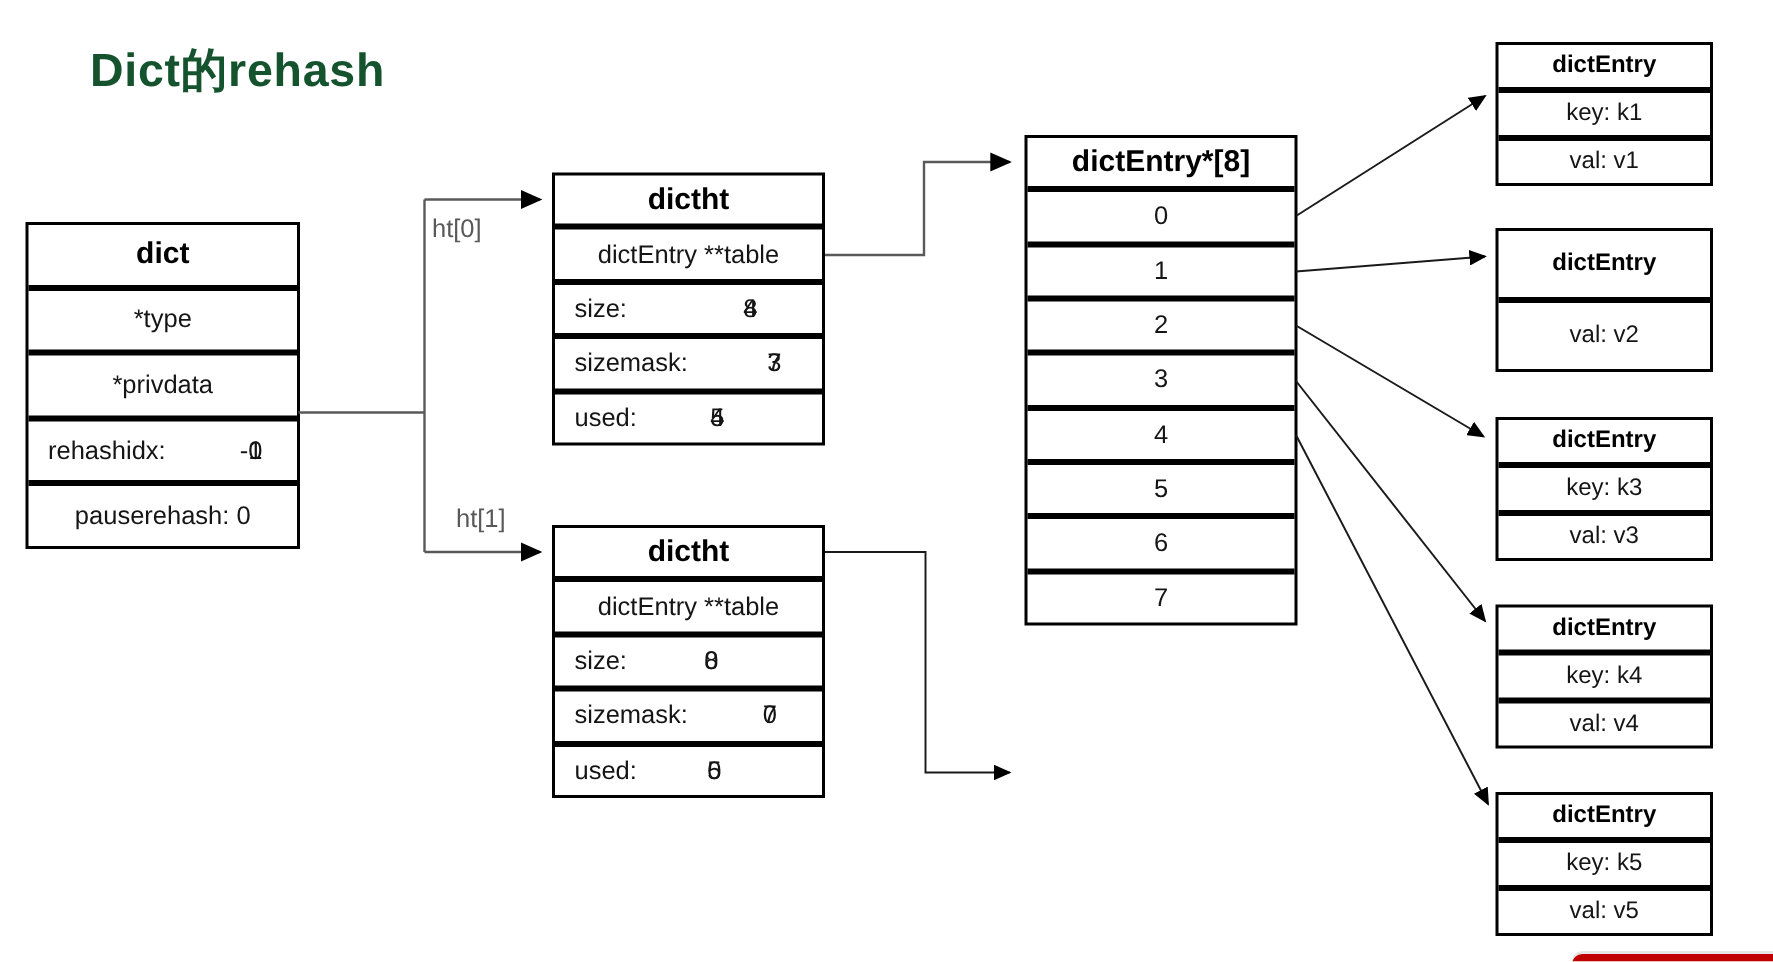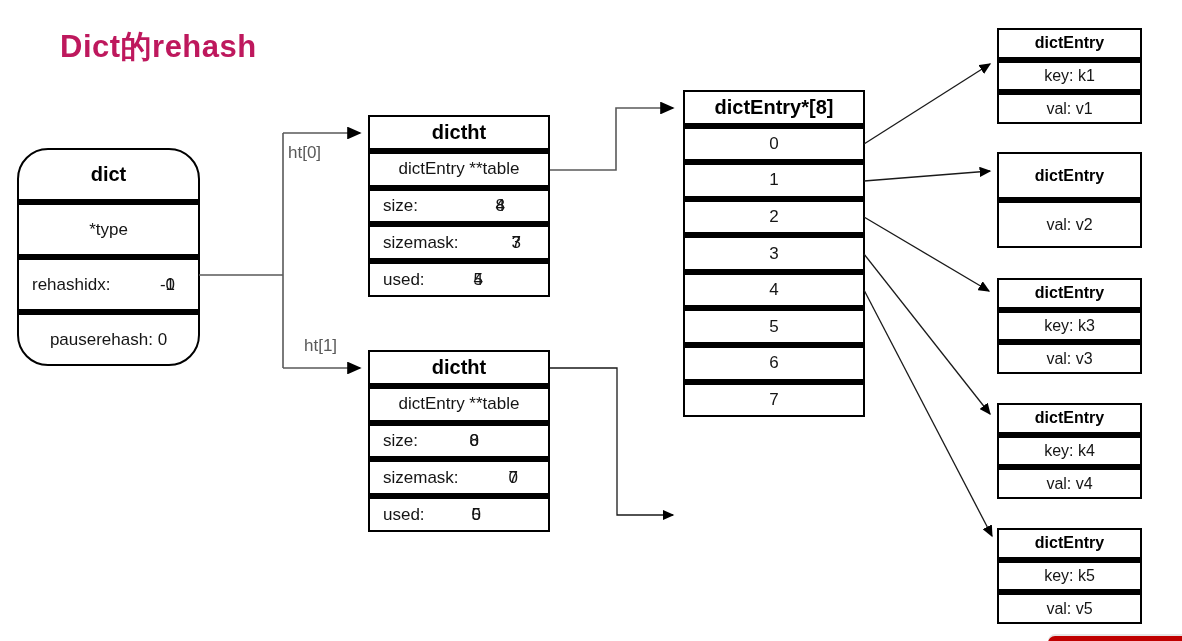--- a/index.html
+++ b/index.html
@@ -1,51 +1,52 @@
 <!DOCTYPE html>
 <html><head>
 <meta charset="utf-8">
 <style>
   html,body{margin:0;padding:0;background:#fff;}
   .stage{position:relative;width:1182px;height:641px;background:#fff;overflow:hidden;
          font-family:"Liberation Sans","DejaVu Sans",sans-serif;}
-  .title{position:absolute;left:60px;top:26px;font-size:31px;font-weight:700;color:#be185d;letter-spacing:0.5px;}
+  .title{position:absolute;left:60px;top:26px;font-size:31px;font-weight:700;color:#14532d;letter-spacing:0.5px;}
   .box{position:absolute;border:2px solid #000;background:#fff;display:flex;flex-direction:column;box-sizing:border-box;}
   .box .r{flex:1;display:flex;align-items:center;justify-content:center;font-size:17px;color:#151515;
-          border-top:6px solid #000000;position:relative;}
+          border-top:4px solid #000000;position:relative;}
   .box .r:first-child{border-top:none;}
   .box .hd{font-weight:700;font-size:20px;color:#000;}
   .r.left{justify-content:flex-start;padding-left:13px;}
   .ov{position:absolute;top:50%;transform:translateY(-50%);width:42px;height:20px;line-height:20px;
       text-align:right;font-size:17px;color:#151515;}
   .ov .b{position:absolute;right:0;top:0;}
   .htlabel{position:absolute;font-size:17px;color:#595959;}
   .connector-layer{position:absolute;left:0;top:0;width:1182px;height:641px;pointer-events:none;}
   .accent{position:absolute;left:1048px;top:636px;width:140px;height:14px;border-radius:7px;
           background:#C00000;box-shadow:0 -2px 0 #e6e6e6;}
   
-  #dictBox{left:17px;top:148px;width:183px;height:218px;border-radius:31px;}
+  #dictBox{left:17px;top:148px;width:183px;height:218px;}
   #dicthtTop{left:368px;top:115px;width:182px;height:182px;}
   #dicthtBottom{left:368px;top:350px;width:182px;height:182px;}
   #bucketArray{left:683px;top:90px;width:182px;height:327px;}
   #nullBox{left:683px;top:497px;width:182px;height:38px;}
   .entry{left:997px;width:145px;height:96px;}
   .entry .hd{font-size:19px;}
   .entry .r{font-size:16px;text-align:right;}
 </style>
 </head>
 <body>
 
 <div class="stage">
 
   <div class="title">Dict的rehash</div>
 
   <div class="box" id="dictBox">
     <div class="r hd">dict</div>
     <div class="r">*type</div>
+    <div class="r">*privdata</div>
     <div class="r left">
       <span>rehashidx:</span>
       <span class="ov" style="left:114px">
         <span class="a">-1</span>
         <span class="b">0</span>
       </span>
     </div>
     <div class="r">pauserehash: 0</div>
   </div>
 

